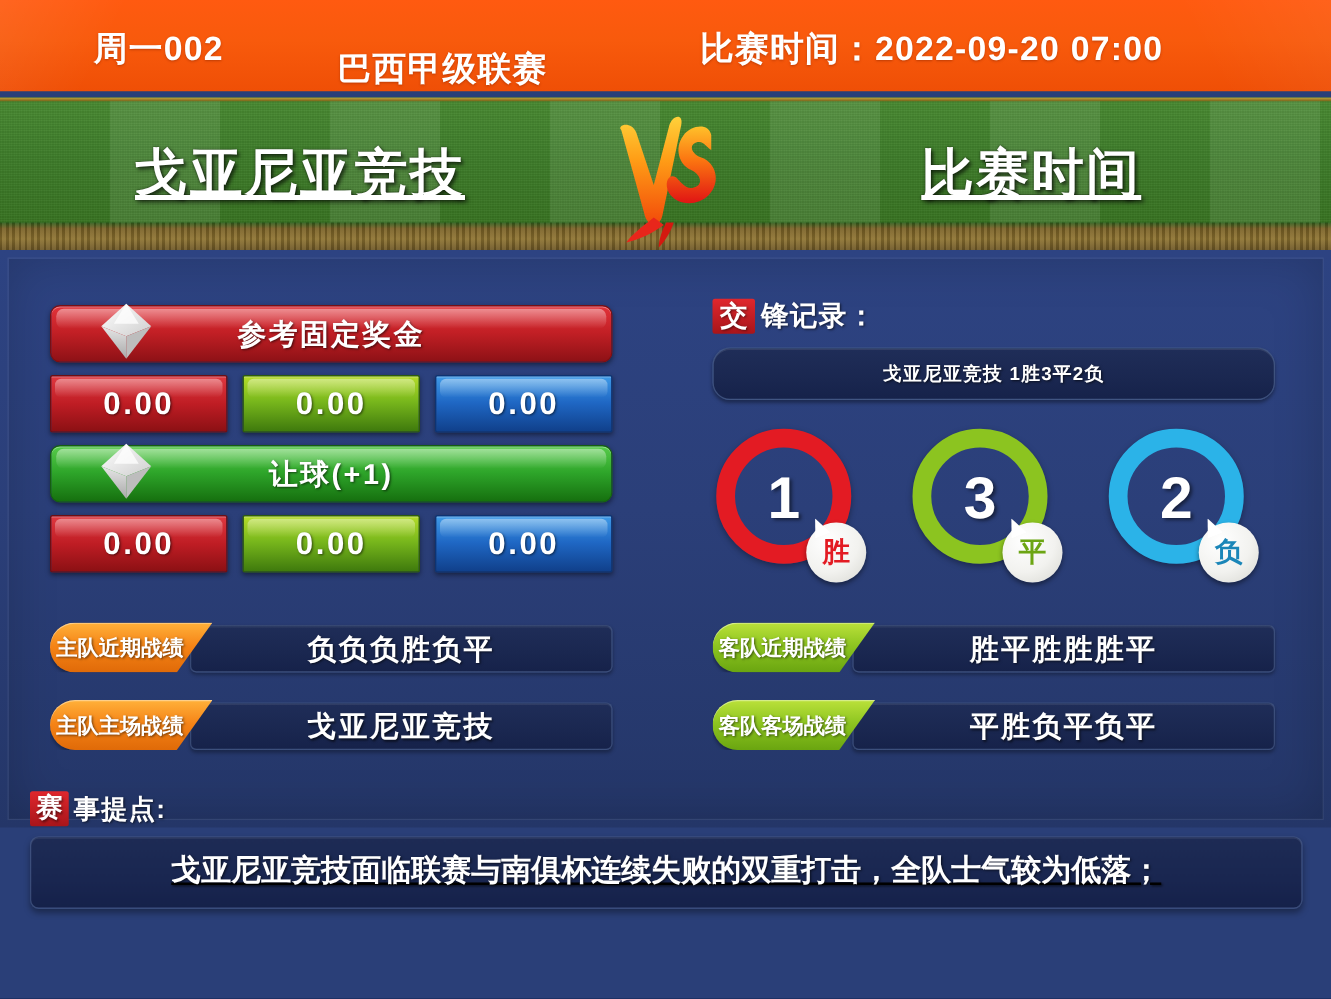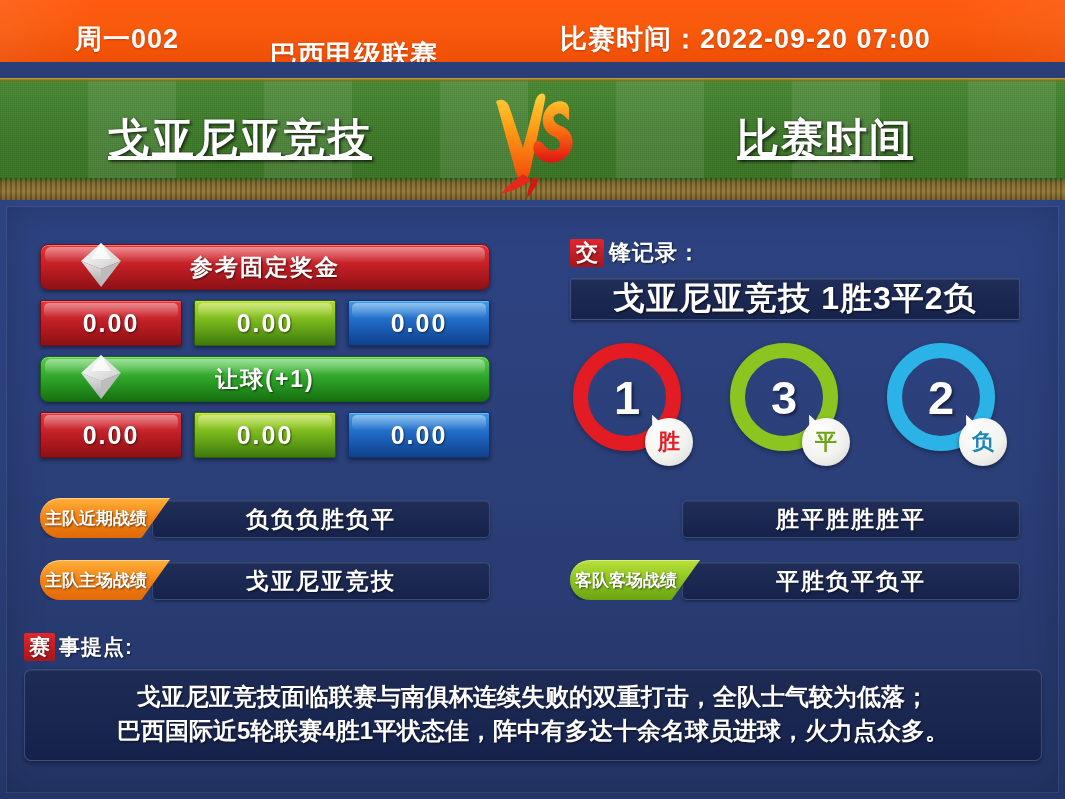--- a/index.html
+++ b/index.html
@@ -5,21 +5,21 @@
   html,body{margin:0;padding:0;background:#11204a;}
   body{font-family:"Liberation Sans","DejaVu Sans",sans-serif;}
 
   .screen{
     position:relative;width:1065px;height:799px;overflow:hidden;
     background:#2a3f78;
   }
 
   
   .header{
-    position:absolute;left:0;top:0;width:1065px;height:62px;
+    position:absolute;left:0;top:0;width:1065px;height:73px;
     background:linear-gradient(180deg,#ff5a10 0%,#f85a0c 45%,#ef4f06 100%);
     overflow:hidden;
   }
   .header:before{
     content:"";position:absolute;left:-120px;top:-60px;width:300px;height:250px;
     background:linear-gradient(105deg,rgba(255,255,255,.16),rgba(255,255,255,0) 60%);
     transform:rotate(12deg);
   }
   .header:after{
     content:"";position:absolute;right:-140px;top:-80px;width:420px;height:260px;
@@ -67,21 +67,21 @@
   }
   .team-home{left:0;width:480px;text-align:center;}
   .team-away{left:585px;width:480px;text-align:center;}
   .vs{
     position:absolute;left:480px;top:84px;width:105px;height:116px;
     display:flex;align-items:center;justify-content:center;
   }
 
   
   .body-area{
-    position:absolute;left:0;top:200px;width:1065px;height:599px;
+    position:absolute;left:0;top:200px;width:1065px;height:462px;
     background:linear-gradient(180deg,#2d4382 0%,#2b3f79 45%,#243668 100%);
   }
   .body-frame{
     position:absolute;left:6px;top:6px;right:6px;bottom:6px;
     border:1px solid rgba(255,255,255,.07);
     box-shadow:inset 0 0 40px rgba(0,0,0,.18);
     pointer-events:none;
   }
 
   
@@ -132,26 +132,26 @@
     background:linear-gradient(180deg,#e0272d,#a8151a);
     color:#fff;font-size:22px;font-weight:bold;
     padding:1px 6px;border-radius:2px;line-height:26px;
     text-shadow:1px 1px 2px rgba(0,0,0,.5);
   }
   .h2h-titletext{
     color:#fff;font-size:22px;font-weight:bold;margin-left:5px;
     text-shadow:1px 1px 2px rgba(0,0,0,.6);letter-spacing:1px;
   }
   .h2h-box{
-    height:40px;border-radius:2px;
+    height:40px;border-radius:14px;
     background:linear-gradient(180deg,#1f2d58 0%,#1a2750 60%,#16224a 100%);
     border:1px solid rgba(130,160,210,.35);
     box-shadow:inset 0 1px 0 rgba(255,255,255,.09), 0 2px 3px rgba(0,0,0,.35);
     display:flex;align-items:center;justify-content:center;
-    color:#fff;font-size:32px;font-weight:bold;letter-spacing:1px;
+    color:#fff;font-size:15px;font-weight:bold;letter-spacing:1px;
     text-shadow:1px 1px 2px rgba(0,0,0,.65);
   }
 
   .rings{position:absolute;left:565px;top:140px;width:460px;height:140px;}
   .ring-wrap{position:absolute;top:0;width:128px;height:140px;}
   .ring{
     position:absolute;left:0;top:3px;width:108px;height:108px;border-radius:50%;
     box-sizing:border-box;
   }
   .ring-num{
@@ -209,20 +209,21 @@
     color:#fff;font-size:21px;font-weight:bold;padding:1px 5px;line-height:26px;
     border-radius:2px;text-shadow:1px 1px 2px rgba(0,0,0,.5);
   }
   .tips-titletext{color:#fff;font-size:21px;font-weight:bold;margin-left:4px;
     text-shadow:1px 1px 2px rgba(0,0,0,.6);letter-spacing:1px;}
   .tips-box{
     border-radius:7px;padding:10px 16px 12px;
     background:linear-gradient(180deg,#1d2b55 0%,#192650 60%,#15214a 100%);
     border:1px solid rgba(130,160,210,.32);
     box-shadow:inset 0 1px 0 rgba(255,255,255,.08),0 3px 5px rgba(0,0,0,.35);
+    text-decoration:underline;
   }
   .tips-line{
     color:#fff;font-size:24px;font-weight:bold;letter-spacing:0px;line-height:34px;
     text-align:center;text-shadow:1px 1px 2px rgba(0,0,0,.6);
   }
 </style>
 </head>
 <body>
 
 <div class="screen">
@@ -364,33 +365,33 @@
     <div class="forms">
       <div class="form-row" style="left:40px;top:0;width:450px;">
         <div class="form-label orange">主队近期战绩</div>
         <div class="form-value">负负负胜负平</div>
       </div>
       <div class="form-row" style="left:40px;top:62px;width:450px;">
         <div class="form-label orange">主队主场战绩</div>
         <div class="form-value">戈亚尼亚竞技</div>
       </div>
       <div class="form-row" style="left:570px;top:0;width:450px;">
+        <div class="form-label green">客队近期战绩</div>
         <div class="form-value">胜平胜胜胜平</div>
       </div>
       <div class="form-row" style="left:570px;top:62px;width:450px;">
         <div class="form-label green">客队客场战绩</div>
         <div class="form-value">平胜负平负平</div>
       </div>
     </div>
 
     <div class="tips">
       <div class="tips-title">
         <span class="tips-badge">赛</span>
         <span class="tips-titletext">事提点:</span>
       </div>
       <div class="tips-box">
         <div class="tips-line">戈亚尼亚竞技面临联赛与南俱杯连续失败的双重打击，全队士气较为低落；</div>
-        <div class="tips-line">巴西国际近5轮联赛4胜1平状态佳，阵中有多达十余名球员进球，火力点众多。</div>
       </div>
     </div>
 
   </div>
 </div>
 
 </body></html>

